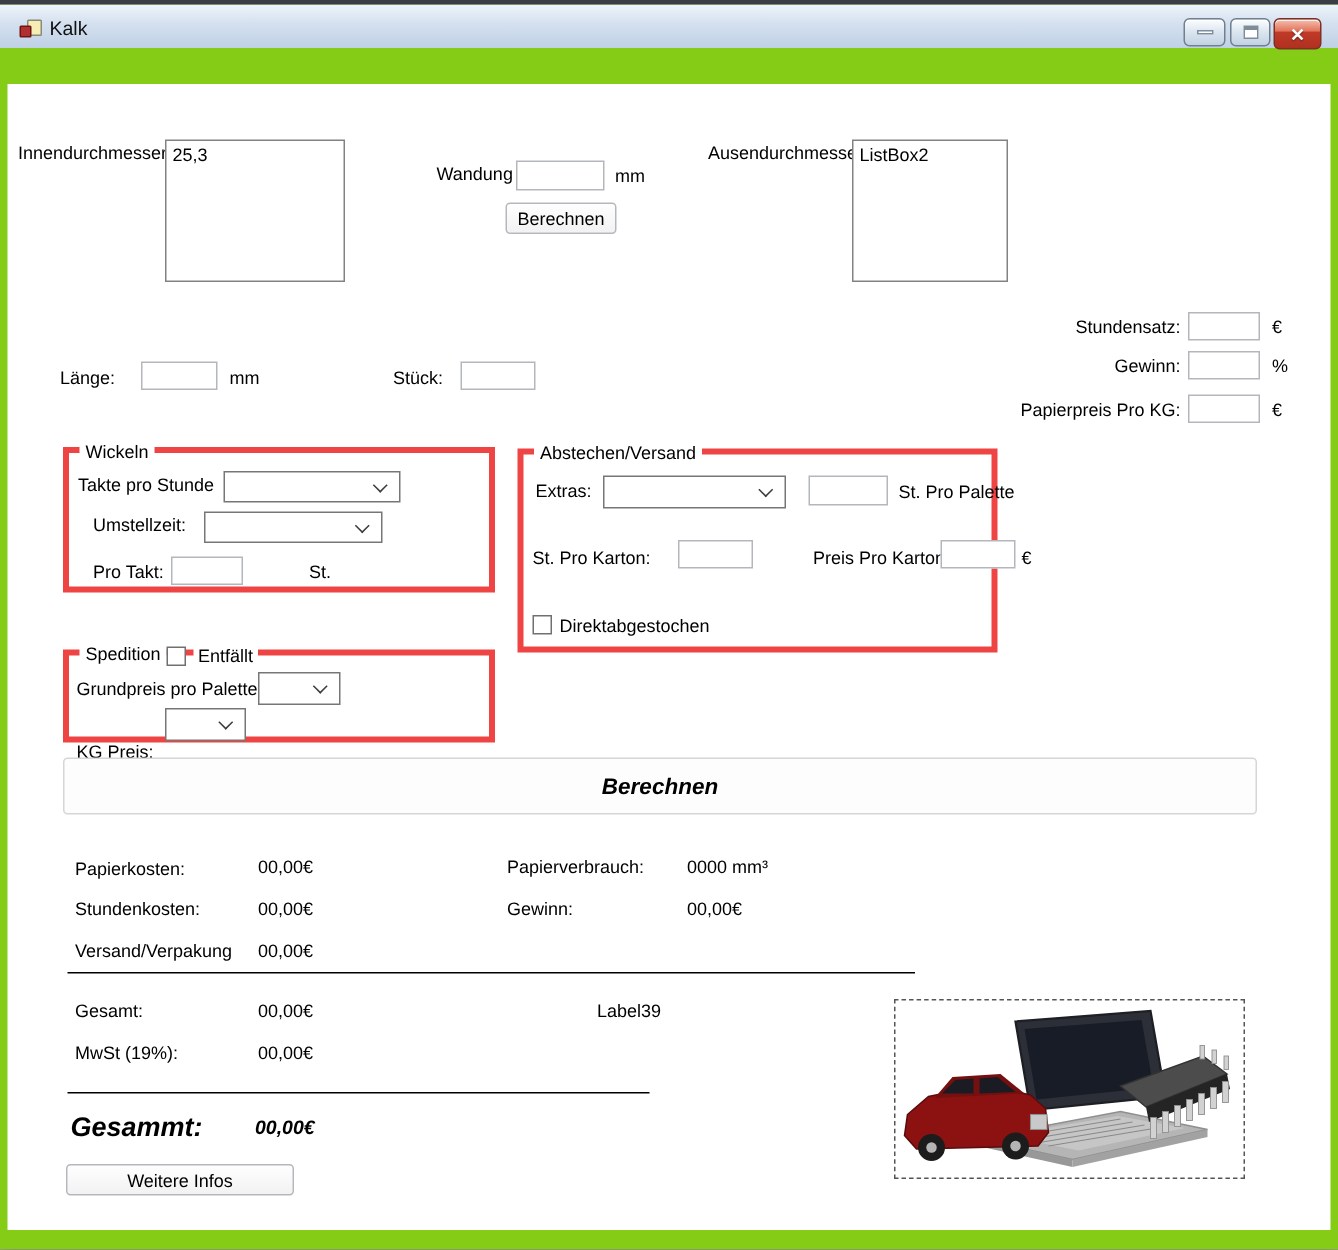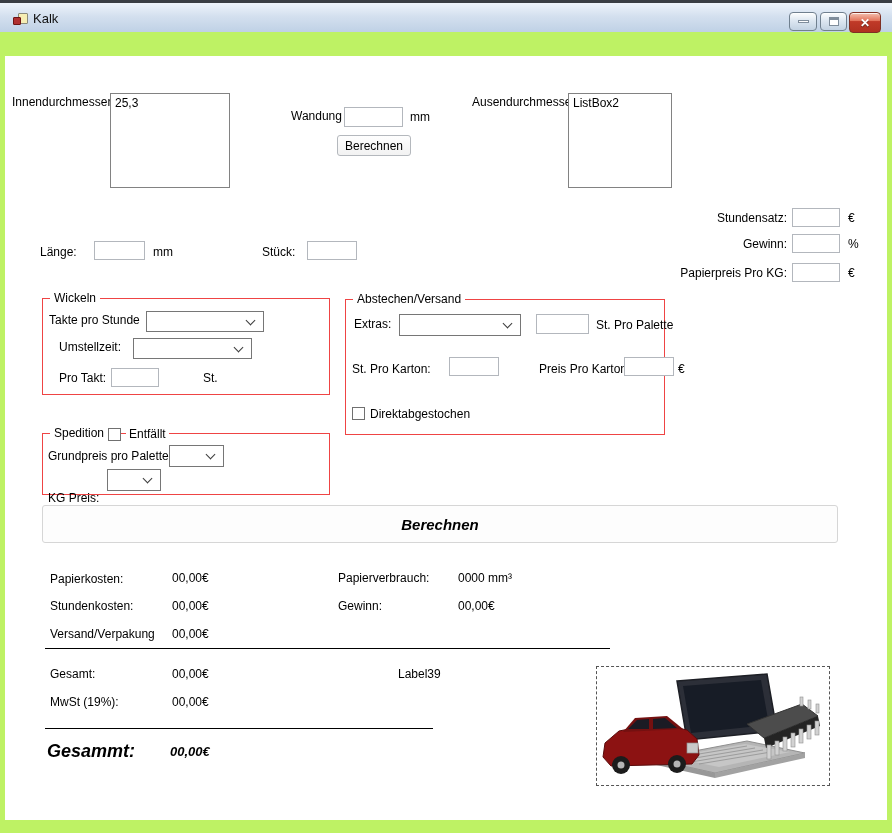--- a/index.html
+++ b/index.html
@@ -1,19 +1,19 @@
 <!DOCTYPE html>
 <html><head>
 <meta charset="utf-8">
 <style>
   * { margin:0; padding:0; box-sizing:border-box; }
   html,body { background:#888; font-family:"Liberation Sans", sans-serif; }
   .window {
     position:relative; width:892px; height:833px; overflow:hidden;
-    background:#bef264; font-size:12px; color:#000;
+    background:#84cc16; font-size:12px; color:#000;
     box-shadow:0 0 8px rgba(0,0,0,.6);
   }
   
   .titlebar {
     position:absolute; left:0; top:0; width:892px; height:32px;
     background:linear-gradient(#eef4fb, #d4e0ef 45%, #bfd1e5);
     border-top:3px solid #3a3e44;
   }
   .title-icon { position:absolute; left:13px; top:9px; width:16px; height:16px; }
   .title-icon .ic-back { position:absolute; left:5px; top:1px; width:10px; height:11px; background:#f6eeb4; border:1px solid #8a8a7a; border-radius:1px; }
@@ -44,21 +44,21 @@
   
   .client { position:absolute; left:5px; top:56px; width:882px; height:764px; background:#fff; }
   .lbl { position:absolute; white-space:nowrap; line-height:15px; }
   .lbl.r { text-align:right; }
   .listbox { position:absolute; background:#fff; border:1px solid #828282; padding:2px 4px; overflow:hidden; }
   .tb { position:absolute; background:#fff; border:1px solid #b3b7bd; font:12px "Liberation Sans",sans-serif; padding:0 3px; }
   .combo { position:absolute; background:#fff; border:1px solid #767676; }
   .chev { position:absolute; right:9px; top:50%; width:7px; height:7px; margin-top:-5px;
           border-right:1.4px solid #3c3c3c; border-bottom:1.4px solid #3c3c3c; transform:rotate(45deg); }
   .cb { position:absolute; width:13px; height:13px; background:#fff; border:1px solid #707070; }
-  .group { position:absolute; border:1px solid #ef4444; }
+  .group { position:absolute; border:4px solid #ef4444; }
   .gtitle { position:absolute; top:-8px; left:7px; background:#fff; padding:0 4px; }
   .btn {
     position:absolute; background:linear-gradient(#fefefe,#f2f2f2); border:1px solid #b4b8bd;
     border-radius:3px; font:12px "Liberation Sans",sans-serif;
     display:flex; align-items:center; justify-content:center; cursor:default;
   }
   .btn.big { font-size:15px; font-weight:bold; font-style:italic; border-color:#d6d6d6; background:#fdfdfd; }
   .hline { position:absolute; border-top:1px solid #000; height:0; }
   .boldit { font-weight:bold; font-style:italic; }
   .picture { position:absolute; left:596px; top:666px; width:234px; height:120px; border:1px dashed #555; background:#fff; }
@@ -189,20 +189,21 @@
   <span class="lbl" style="left:398px;top:667px">Label39</span>
 
   <span class="lbl" style="left:50px;top:695px">MwSt (19%):</span>
   <span class="lbl" style="left:172px;top:695px">00,00€</span>
 
   <div class="hline" style="left:45px;top:728px;width:388px"></div>
 
   <span class="lbl boldit" style="left:47px;top:744px;font-size:18px">Gesammt:</span>
   <span class="lbl boldit" style="left:170px;top:744px;font-size:13px">00,00€</span>
 
+  <div class="btn" style="left:44px;top:776px;width:152px;height:21px">Weitere Infos</div>
 
   <div class="picture">
     <svg width="232" height="118" viewBox="0 0 232 118">
 
       <polygon points="55,92 150,74 208,86 118,106" fill="#b5b5b5" stroke="#8f8f8f" stroke-width="1"></polygon>
       <polygon points="55,92 118,106 118,111 55,97" fill="#989898"></polygon>
       <polygon points="118,106 208,86 208,91 118,111" fill="#a2a2a2"></polygon>
       <polygon points="72,90 148,77 193,85 122,100" fill="#c6c6c6"></polygon>
       <g stroke="#8a8a8a" stroke-width="0.7">
         <line x1="78" y1="91" x2="150" y2="79"></line>

